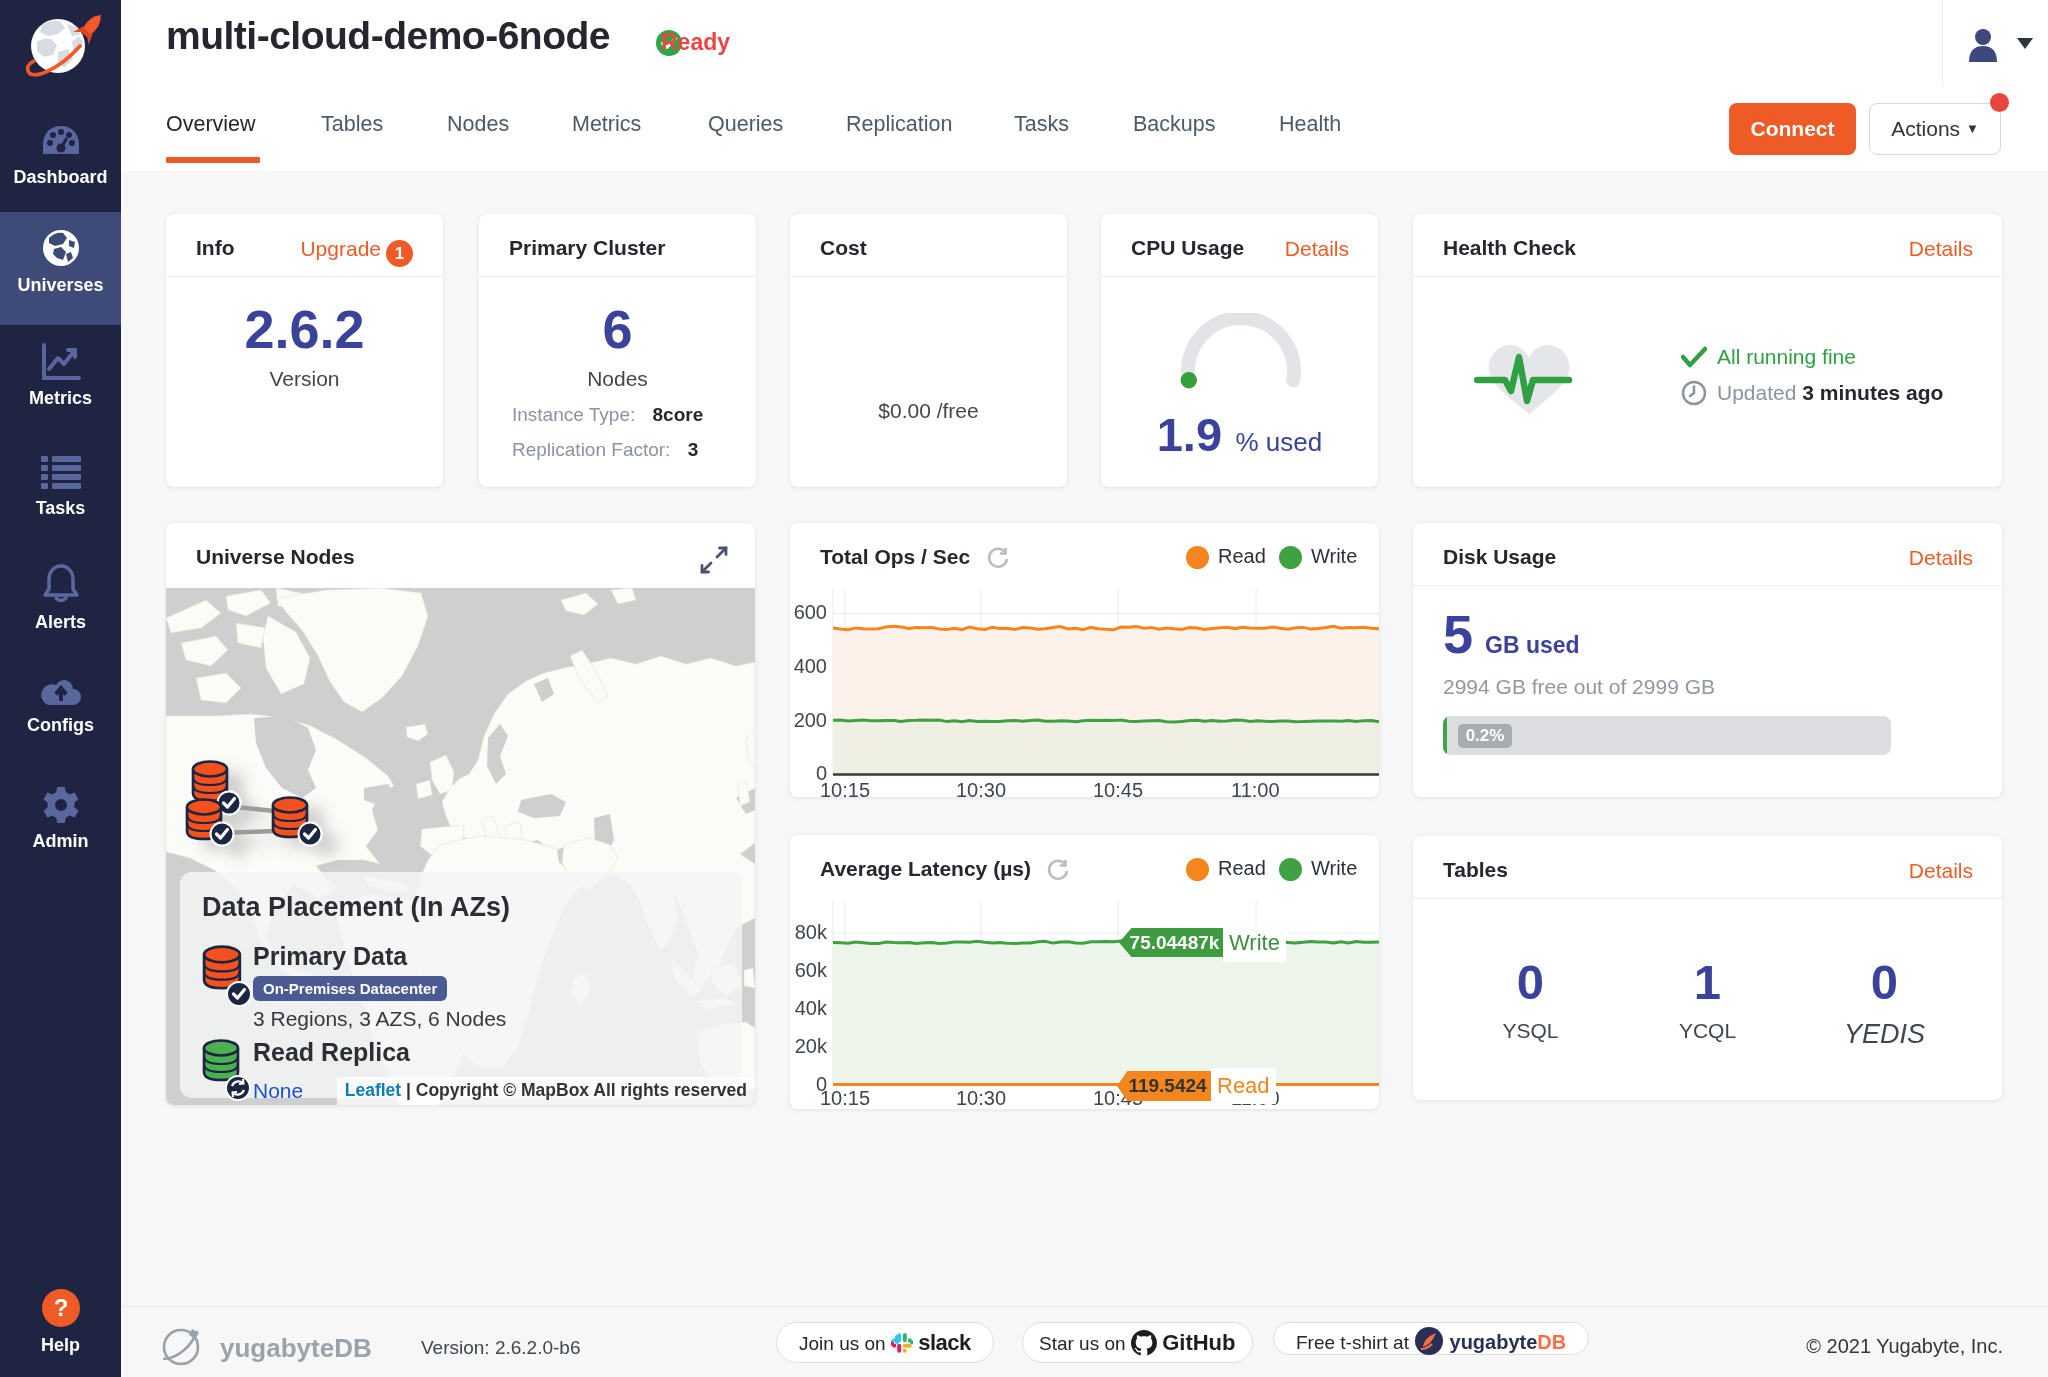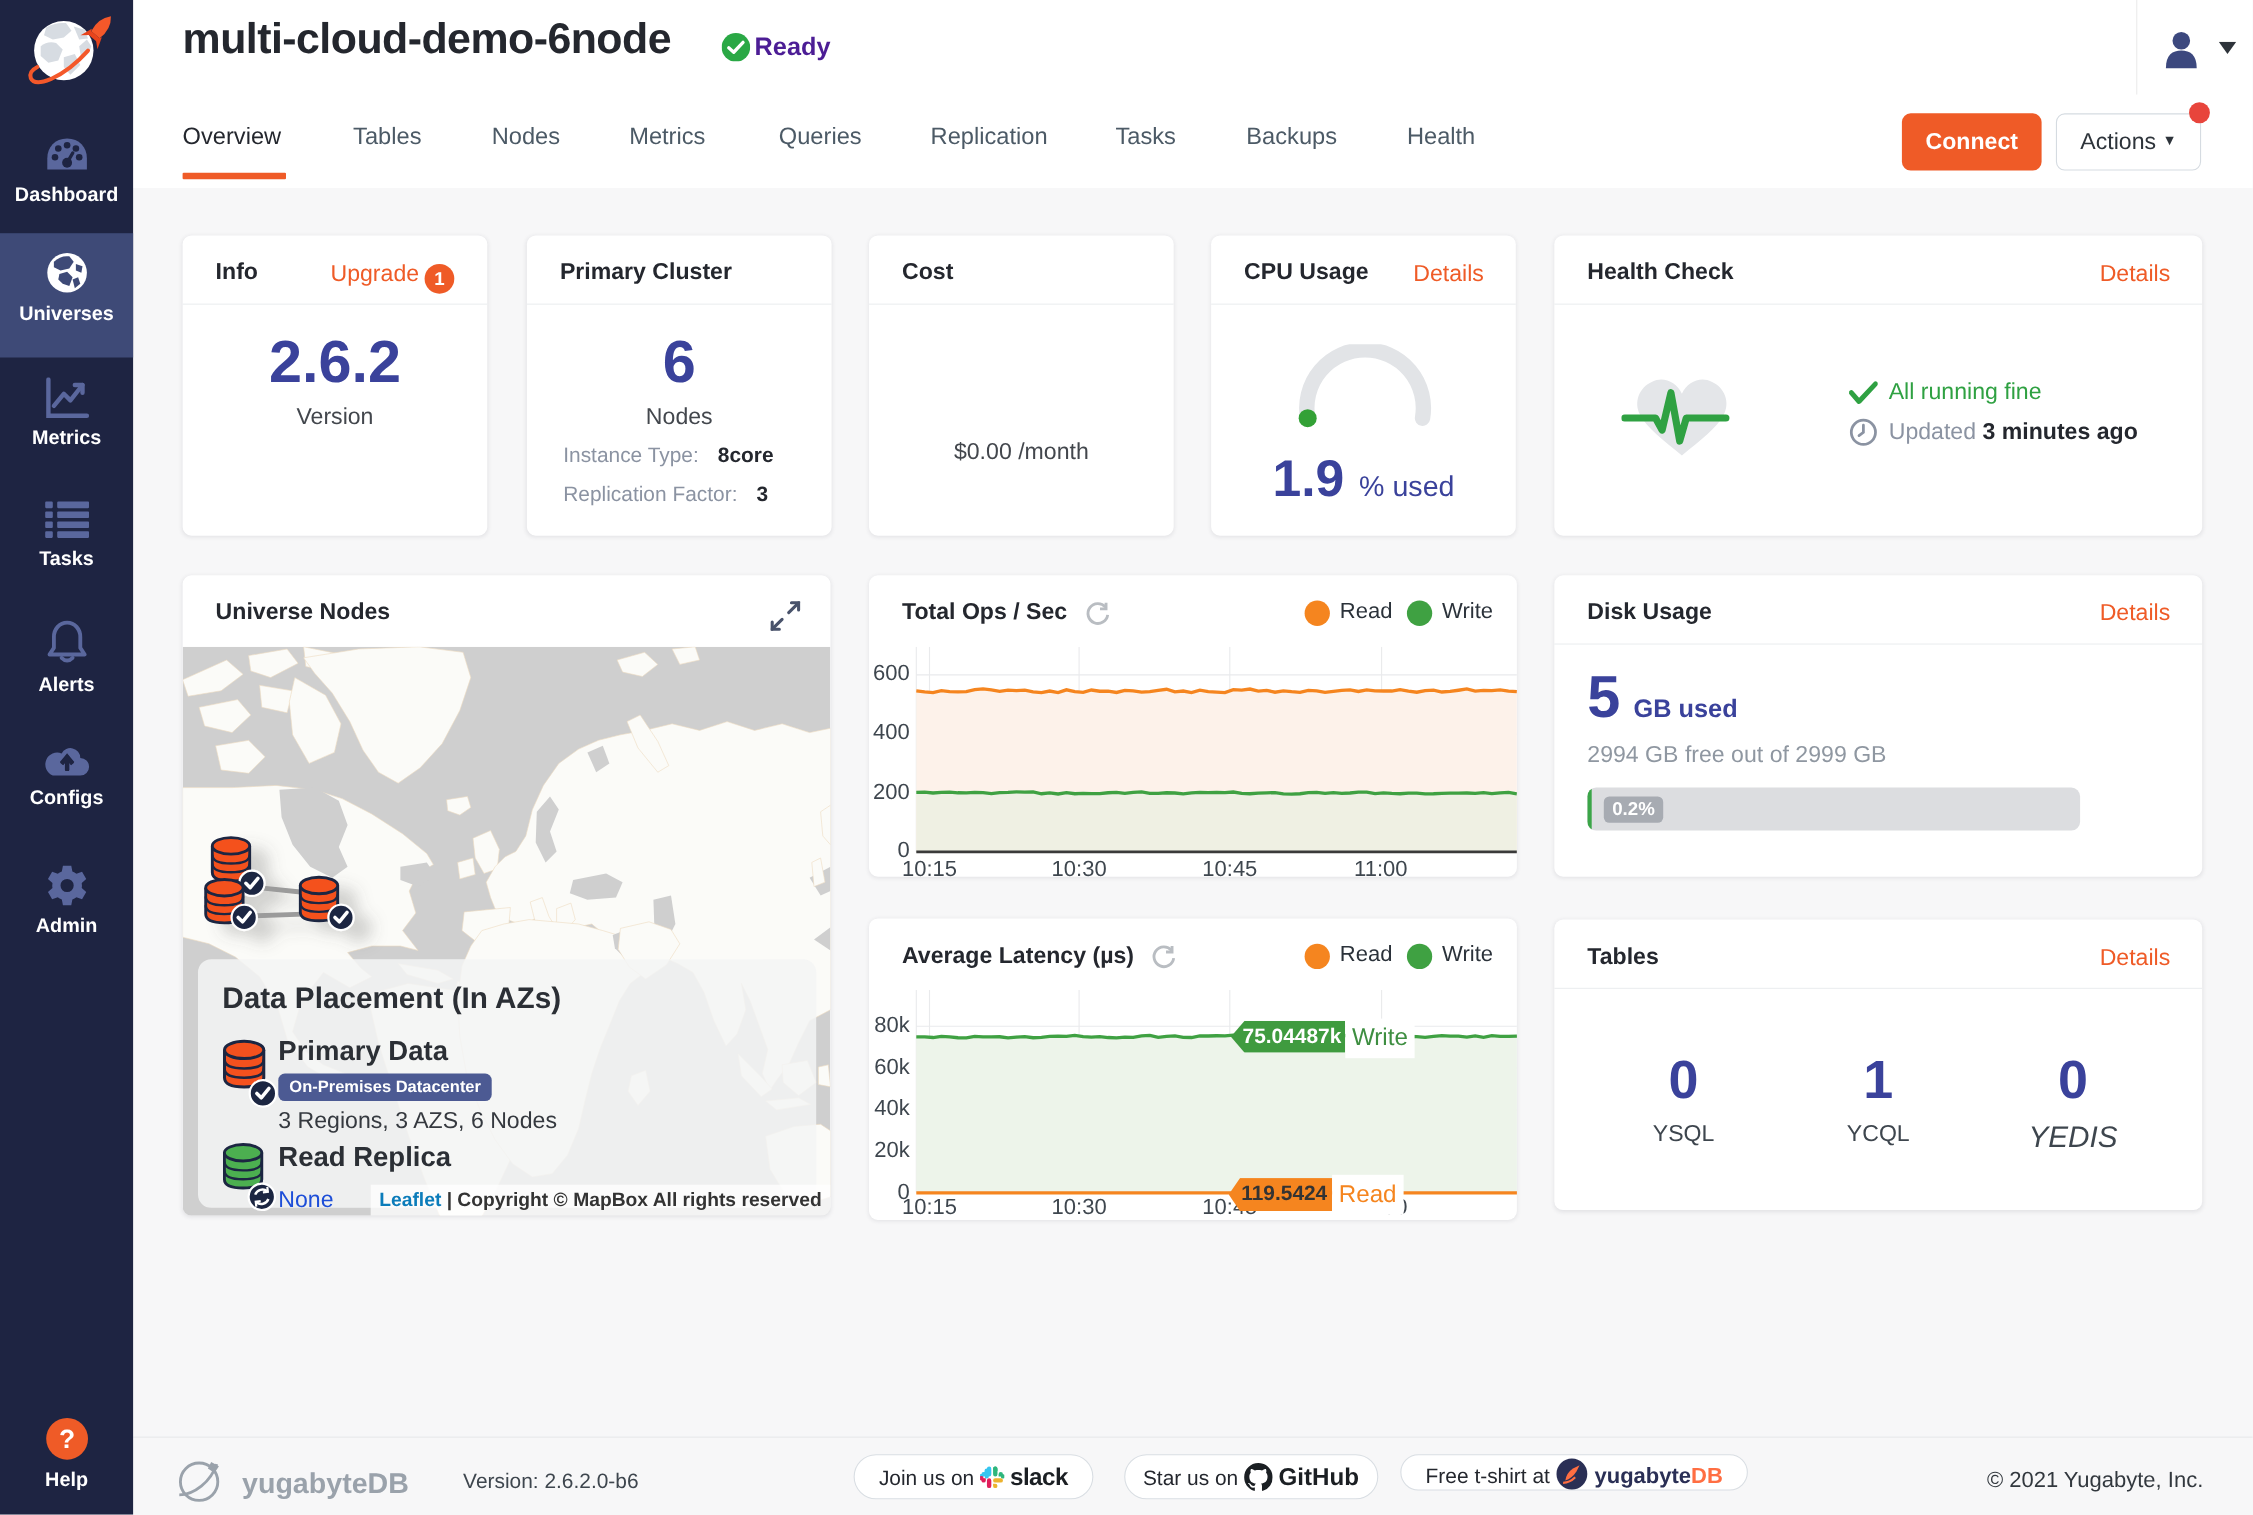--- a/index.html
+++ b/index.html
@@ -4,21 +4,21 @@
 <style>
 * { margin:0; padding:0; box-sizing:border-box; }
 html,body { width:2048px; height:1377px; font-family:"Liberation Sans", sans-serif; background:#f7f7f8; overflow:hidden; }
 .abs { position:absolute; }
 #app { position:relative; width:2048px; height:1377px;padding-left:24px; }
 #sidebar { position:absolute; left:0; top:0; width:121px; height:1377px; background:#1e2442; z-index:5; }
 .sbitem { position:absolute; left:0; width:121px; text-align:center; color:#fff; font-size:18px; font-weight:700; }
 .sbitem svg { display:block; margin:0 auto 7px; }
 #header { position:absolute; left:121px; top:0; width:1927px; height:171px; background:#fff; }
 #title { position:absolute; left:45px; top:14px; font-size:39px; font-weight:700; color:#24272e; letter-spacing:-0.5px; }
-#ready { position:absolute; left:565px; top:29px; font-size:23px; font-weight:700; color:#4c1d95; }
+#ready { position:absolute; left:540px; top:29px; font-size:23px; font-weight:700; color:#ef4444; }
 .tab { position:absolute; top:112px; font-size:21.5px; color:#4c5a66; }
 .tab.active { color:#24272e; }
 #tabline { position:absolute; left:45px; top:157px; width:94px; height:6px; background:#ef5b27; border-radius:1px; }
 #btn-connect { position:absolute; left:1608px; top:103px; width:127px; height:52px; background:#ef5b27; border-radius:8px; color:#fff; font-size:21px; font-weight:700; text-align:center; line-height:52px; }
 #btn-actions { position:absolute; left:1748px; top:103px; width:132px; height:52px; background:#fff; border:1px solid #d5dbe1; border-radius:8px; color:#2e343b; font-size:21px; text-align:center; line-height:50px; }
 #reddot { position:absolute; left:1869px; top:93px; width:19px; height:19px; border-radius:50%; background:#e8453c; }
 #hdr-divider { position:absolute; left:1821px; top:0; width:1px; height:86px; background:#ececec; }
 .card { position:absolute; background:#fff; border-radius:8px; box-shadow:0 1px 4px rgba(35,40,60,0.10); }
 .card .hdr { position:absolute; left:30px; top:22px; font-size:21px; font-weight:700; color:#24272e; }
 .details { position:absolute; right:29px; top:23px; font-size:21px; color:#ef5b27; }
@@ -172,21 +172,21 @@
   <div class="hdr">Primary Cluster</div>
   <div class="carddiv"></div>
   <div class="abs" style="left:0; top:84px; width:277px; text-align:center; font-size:54px; font-weight:700;"><span class="navy">6</span></div>
   <div class="abs" style="left:0; top:153px; width:277px; text-align:center; font-size:21px; color:#43474d;">Nodes</div>
   <div class="abs" style="left:33px; top:190px; font-size:19px; color:#8b93a2;">Instance Type: <span style="color:#24272e; font-weight:700; margin-left:12px;">8core</span></div>
   <div class="abs" style="left:33px; top:225px; font-size:19px; color:#8b93a2;">Replication Factor: <span style="color:#24272e; font-weight:700; margin-left:12px;">3</span></div>
 </div>
 <div class="card" style="left:790px; top:214px; width:277px; height:273px;">
   <div class="hdr">Cost</div>
   <div class="carddiv"></div>
-  <div class="abs" style="left:0; top:185px; width:277px; text-align:center; font-size:21px; color:#43474d;">$0.00 /month</div>
+  <div class="abs" style="left:0; top:185px; width:277px; text-align:center; font-size:21px; color:#43474d;">$0.00 /free</div>
 </div>
 <div class="card" style="left:1101px; top:214px; width:277px; height:273px;">
   <div class="hdr">CPU Usage</div>
   <div class="details">Details</div>
   <div class="carddiv"></div>
   <svg class="abs" style="left:70px; top:99px;" width="140" height="100" viewBox="0 0 140 100">
     <path d="M 17.8 67.2 A 53 53 0 1 1 122.2 67.2" fill="none" stroke="#e2e4e7" stroke-width="14" stroke-linecap="round"></path>
     <circle cx="17.8" cy="67.2" r="8.2" fill="#33a136"></circle>
   </svg>
   <div class="abs" style="left:0; top:193px; width:277px; text-align:center;"><span class="navy" style="font-size:47px; font-weight:700;">1.9</span> <span class="navy" style="font-size:26px; margin-left:9px;">% used</span></div>

